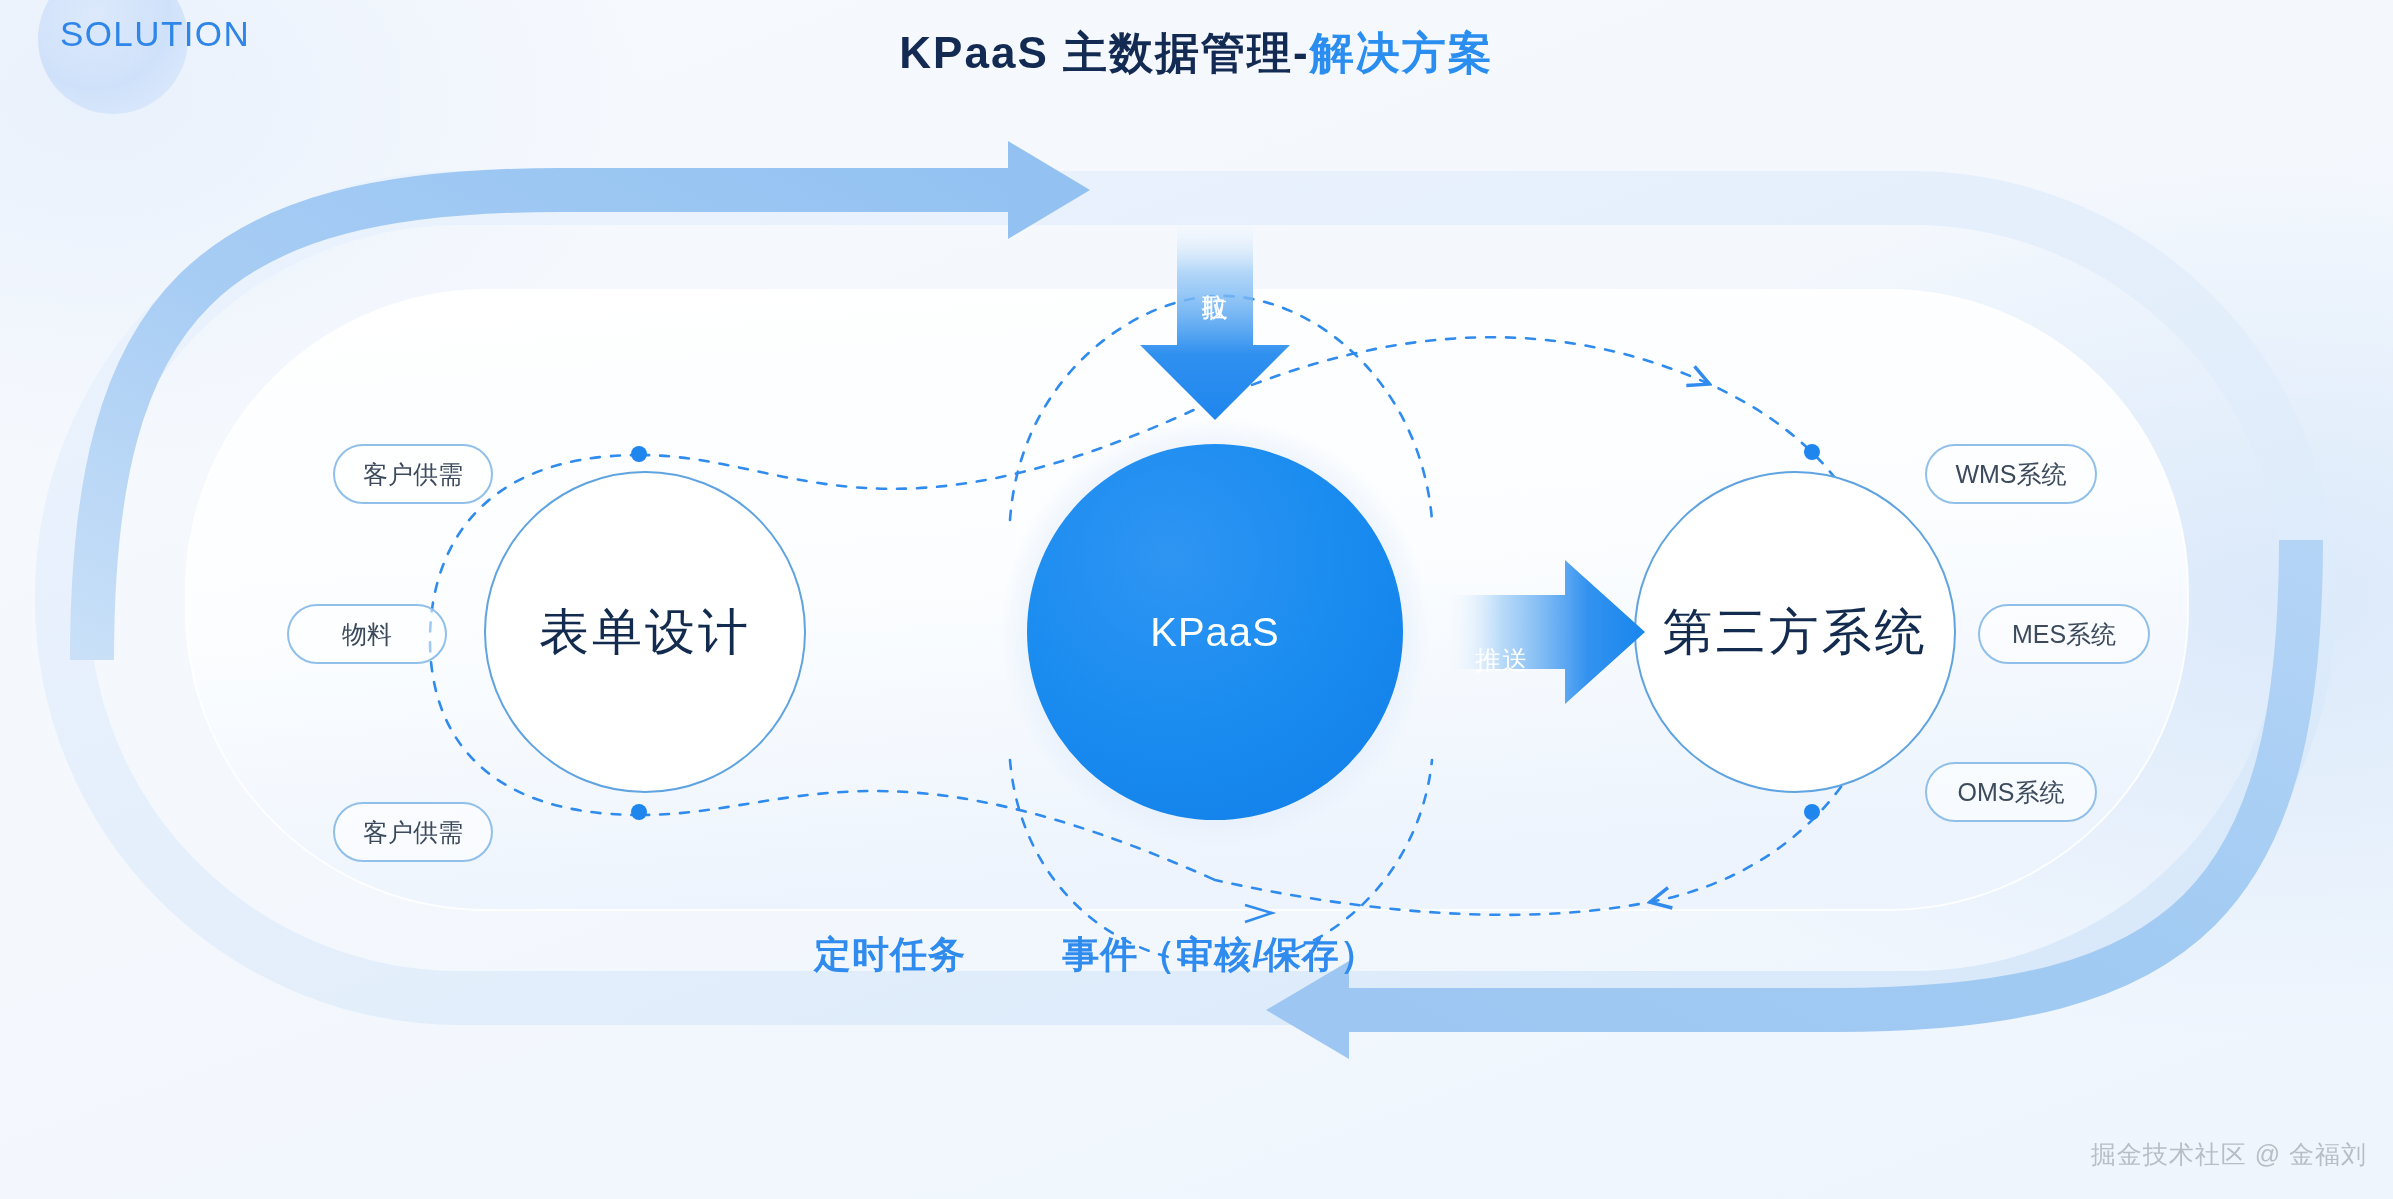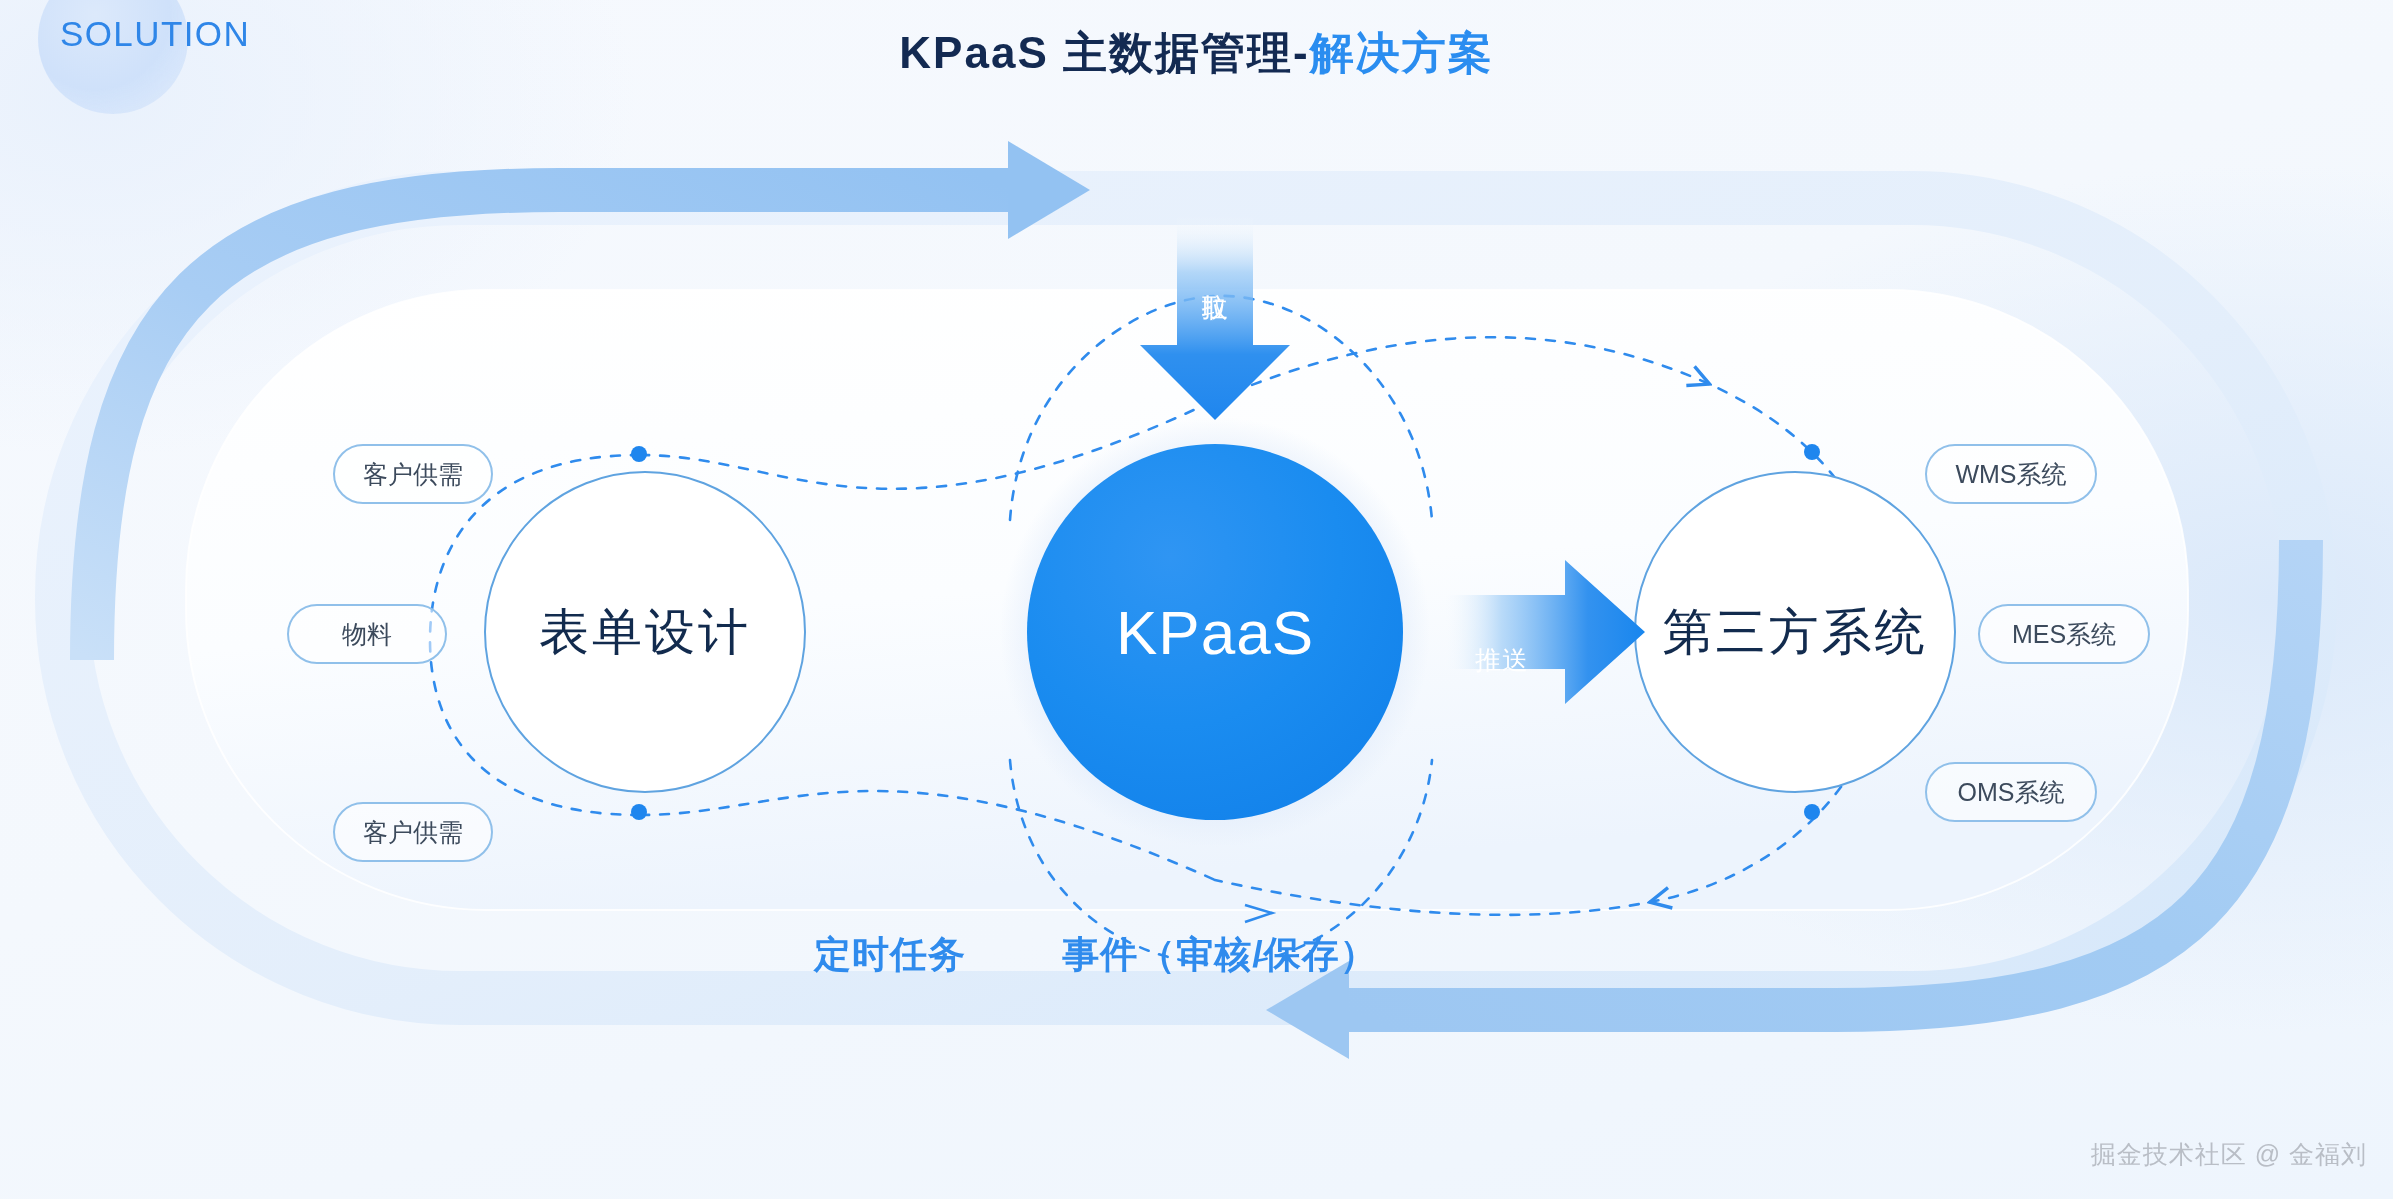--- a/index.html
+++ b/index.html
@@ -42,21 +42,21 @@
     background:rgba(255,255,255,0.55);
     color:#3c4a5c;font-size:25px;display:flex;align-items:center;justify-content:center;
     height:56px;
   }
 
   .big-node-label{
     position:absolute;color:#122b4e;font-size:50px;letter-spacing:3px;font-weight:500;
     transform:translate(-50%,-50%);
   }
   #kpaas-core-label{
-    position:absolute;color:#ffffff;font-size:62px;letter-spacing:1px;font-weight:400;
+    position:absolute;color:#ffffff;font-size:40px;letter-spacing:1px;font-weight:400;
     transform:translate(-50%,-50%);
   }
   .flow-tag{
     position:absolute;color:#ffffff;font-size:26px;line-height:1.08;text-align:center;
     transform:translate(-50%,-50%);letter-spacing:1px;
   }
   .bottom-note{
     position:absolute;color:#2f8bed;font-size:37px;font-weight:bold;letter-spacing:1px;
     transform:translate(-50%,-50%);
   }

